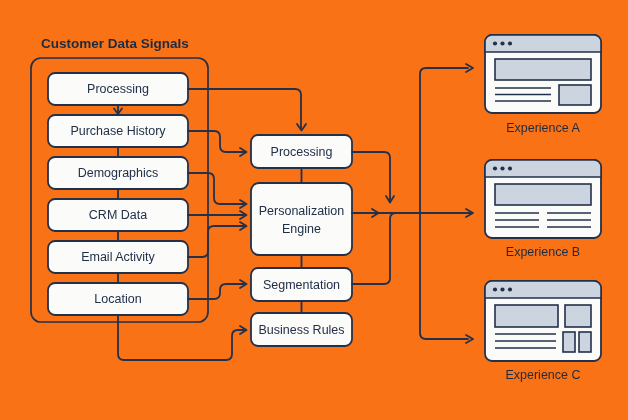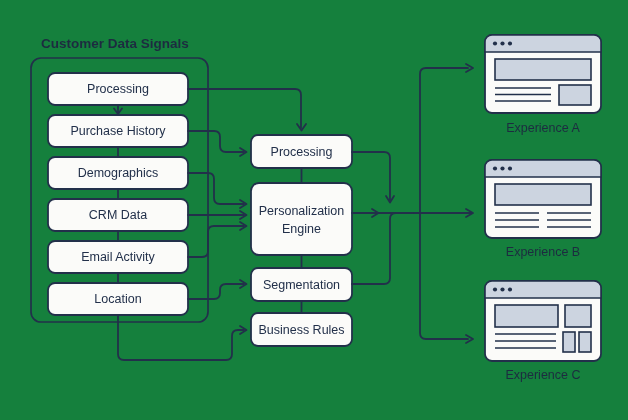--- a/index.html
+++ b/index.html
@@ -4,21 +4,21 @@
 <style>
   html, body {
     margin: 0;
     padding: 0;
     background: #ffffff;
   }
   #root {
     position: relative;
     width: 628px;
     height: 420px;
-    background: #15803d;
+    background: #f97316;
     font-family: "Liberation Sans", sans-serif;
     overflow: hidden;
   }
   svg.layer {
     position: absolute;
     left: 0;
     top: 0;
     width: 628px;
     height: 420px;
   }

